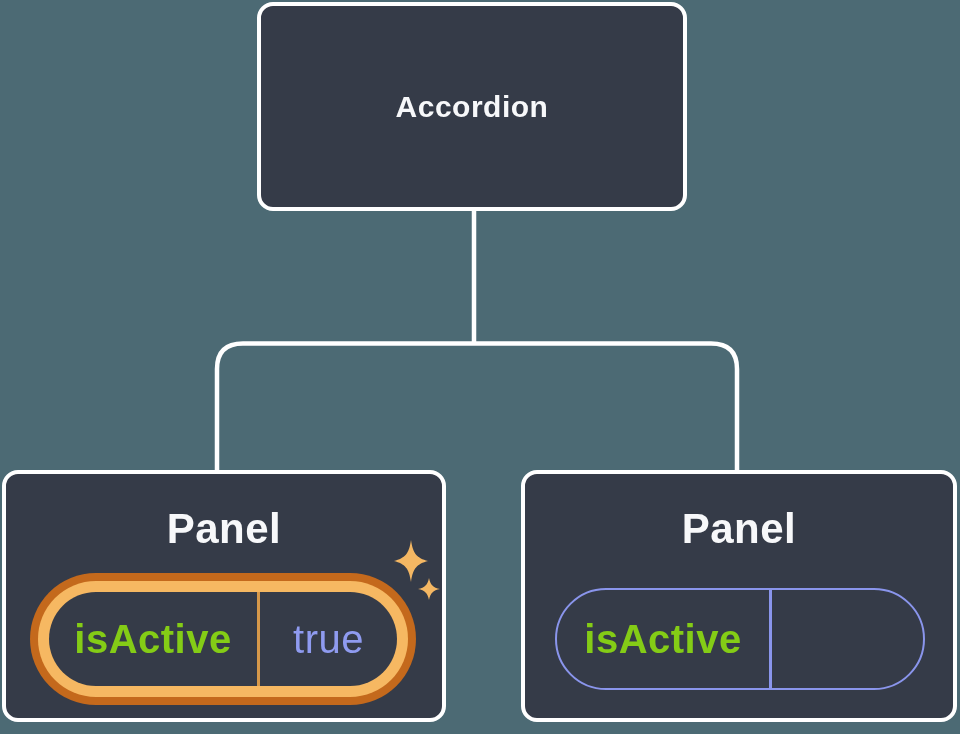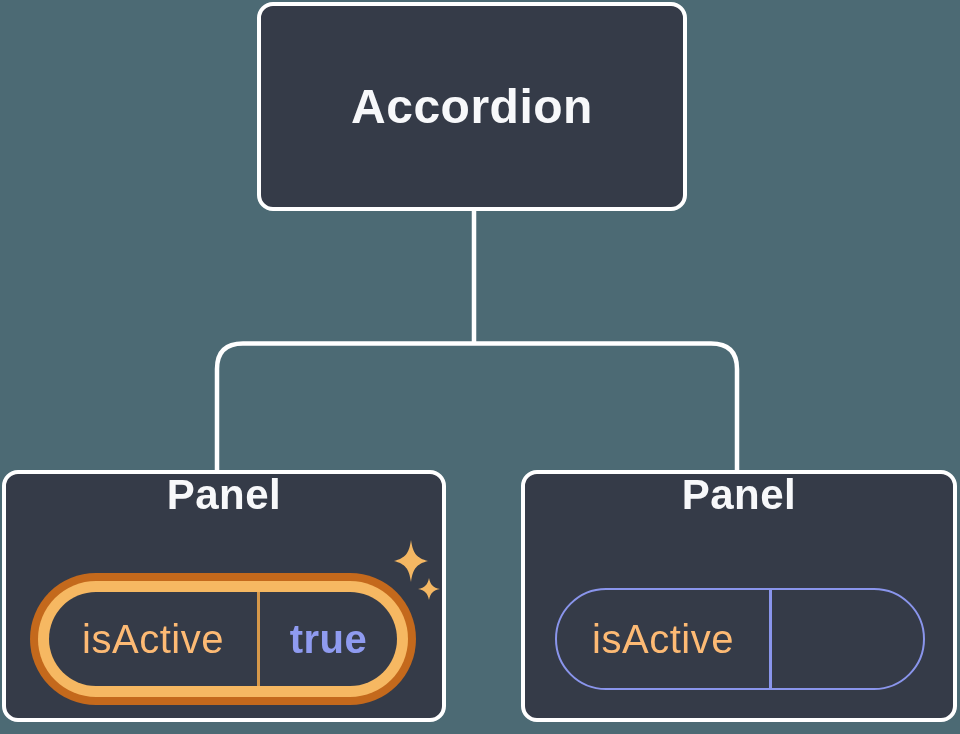--- a/index.html
+++ b/index.html
@@ -35,32 +35,33 @@
     left: 257px;
     top: 2px;
     width: 430px;
     height: 209px;
     display: flex;
     align-items: center;
     justify-content: center;
   }
   .accordion .node-label {
     color: #F7F8FA;
-    font-size: 48px;
+    font-size: 30px;
     font-weight: 600;
     letter-spacing: 0.5px;
   }
   .panel {
     top: 470px;
     height: 252px;
     text-align: center;
   }
   .panel-left  { left: 2px;   width: 444px; }
   .panel-right { left: 521px; width: 436px; }
   .panel-title {
+    margin-top: 34px;
     color: #F7F8FA;
     font-size: 42px;
     font-weight: 600;
     line-height: 1;
     letter-spacing: 0.5px;
   }
   
   .pill-glow-outer {
     position: absolute;
     left: 24px;
@@ -130,27 +131,27 @@
     flex: 1;
     display: flex;
     align-items: center;
     justify-content: center;
   }
   .pill-divider-purple {
     width: 2.5px;
     background: #8A95EC;
   }
   .prop-text {
-    color: #fdba74;
+    color: #84cc16;
     font-size: 40px;
+    font-weight: 700;
+    letter-spacing: 0.5px;
+  }
+  .prop-text.bold {
     font-weight: 400;
-    letter-spacing: 0.5px;
-  }
-  .prop-text.bold {
-    font-weight: 700;
     color: #8F9BF0;
   }
   .sparkles {
     position: absolute;
     left: 363px;
     top: 41px;
     width: 72px;
     height: 90px;
     pointer-events: none;
   }

